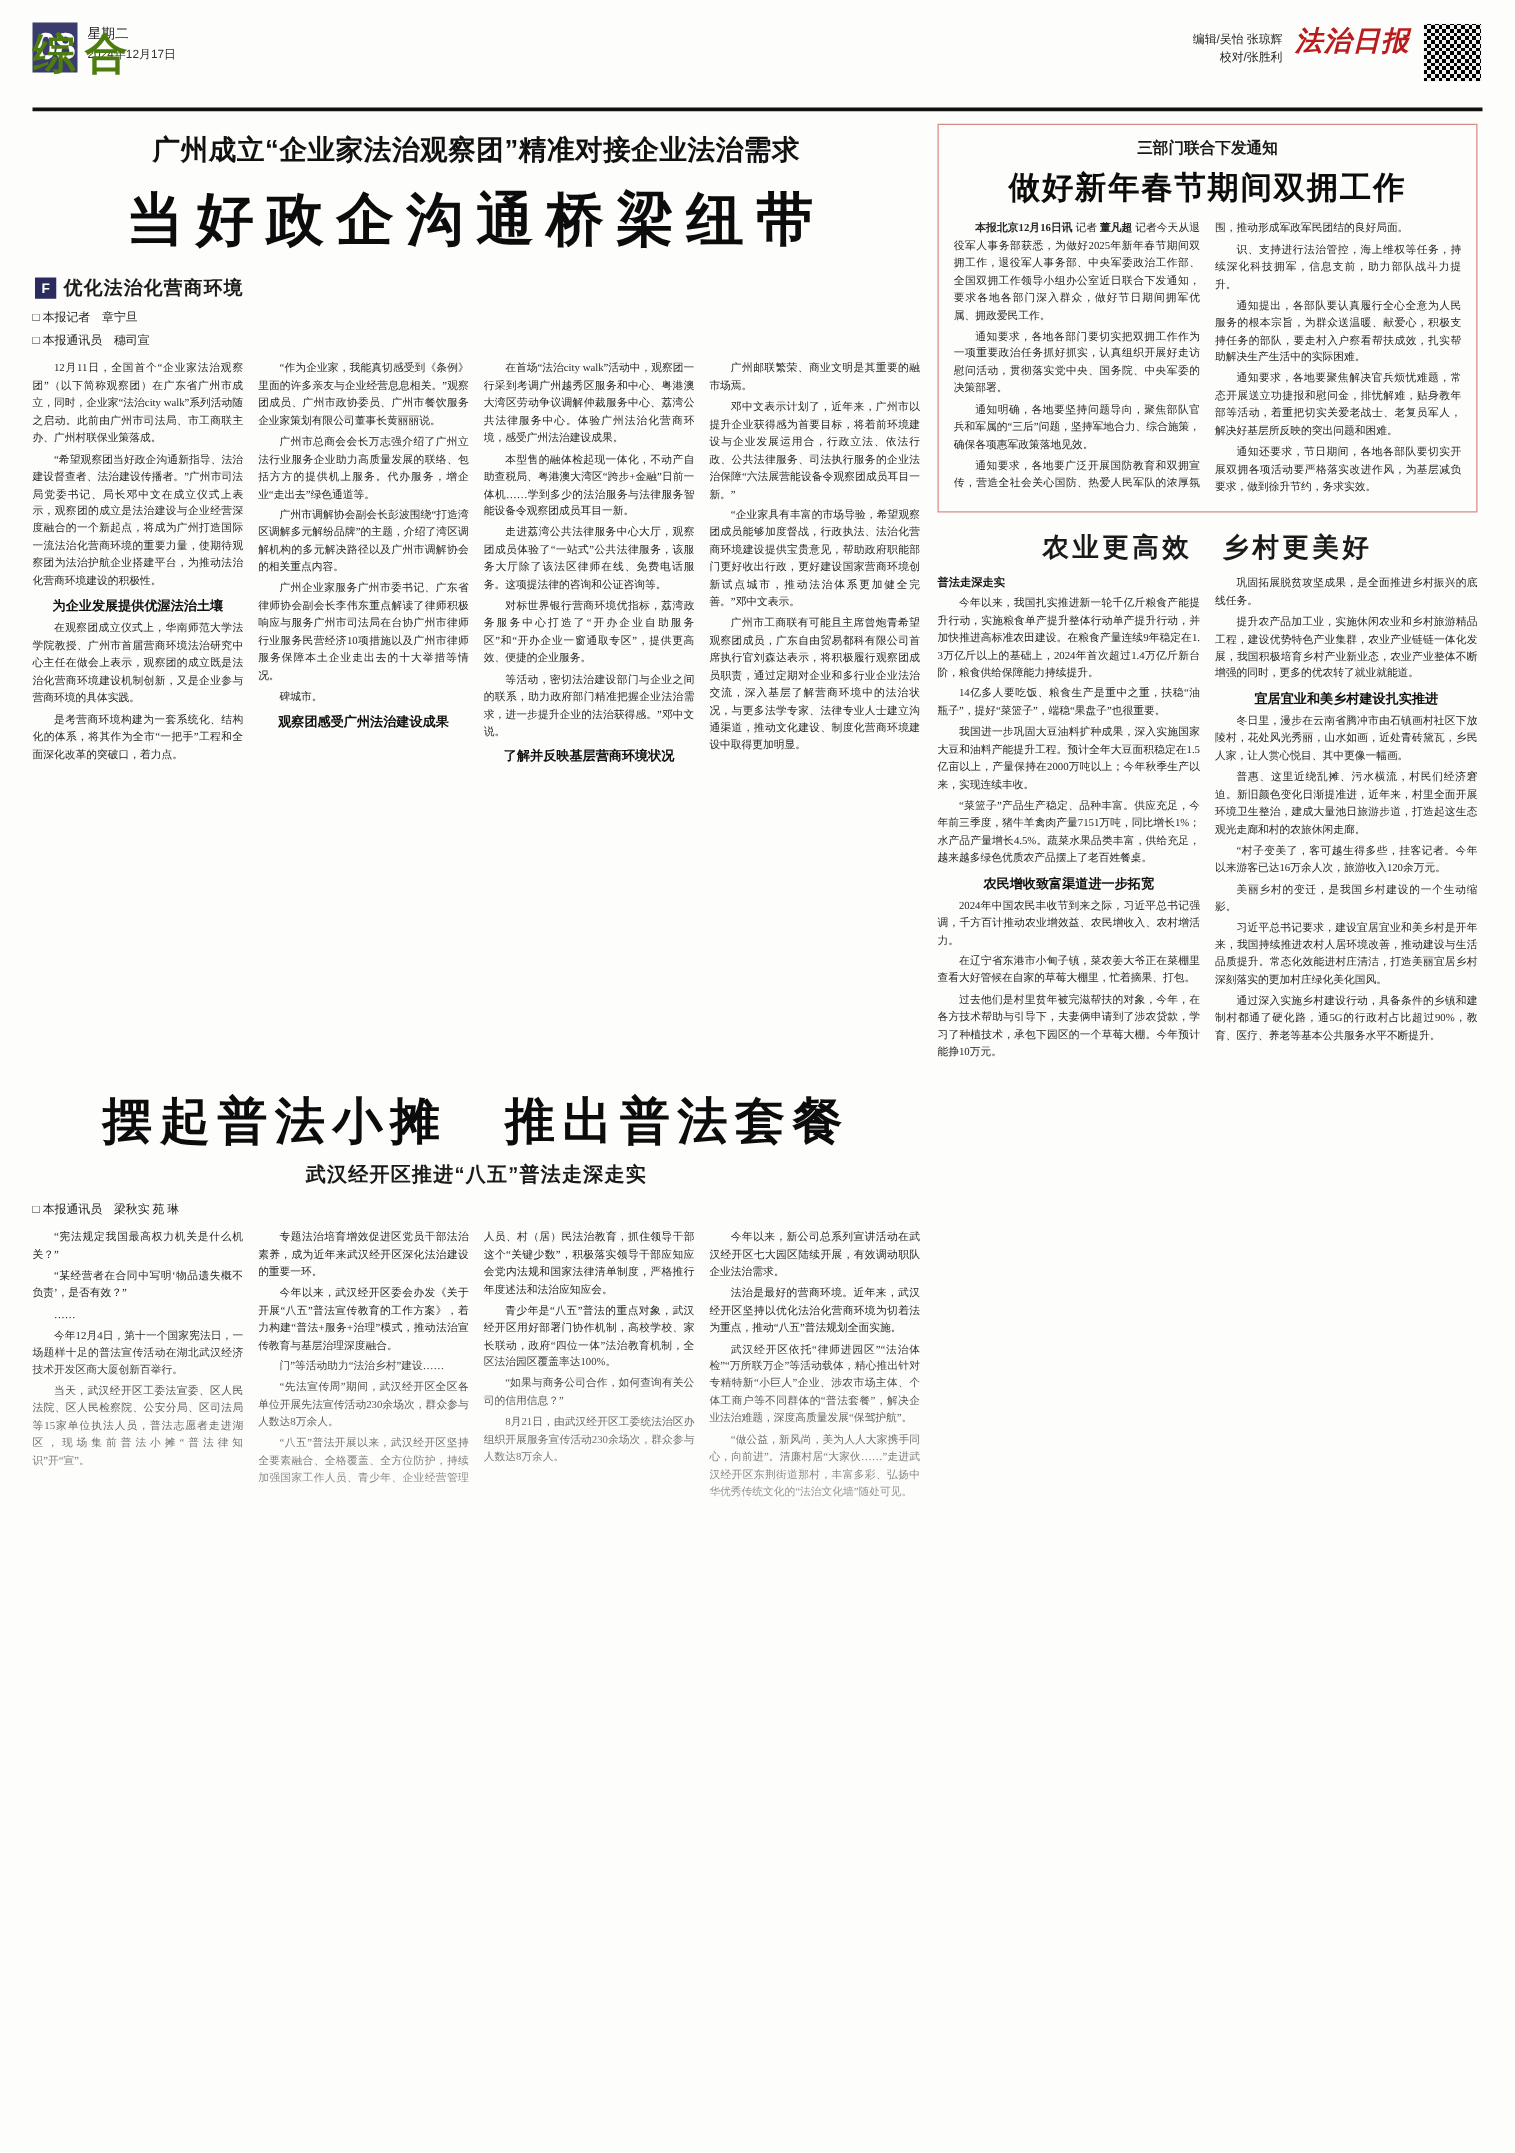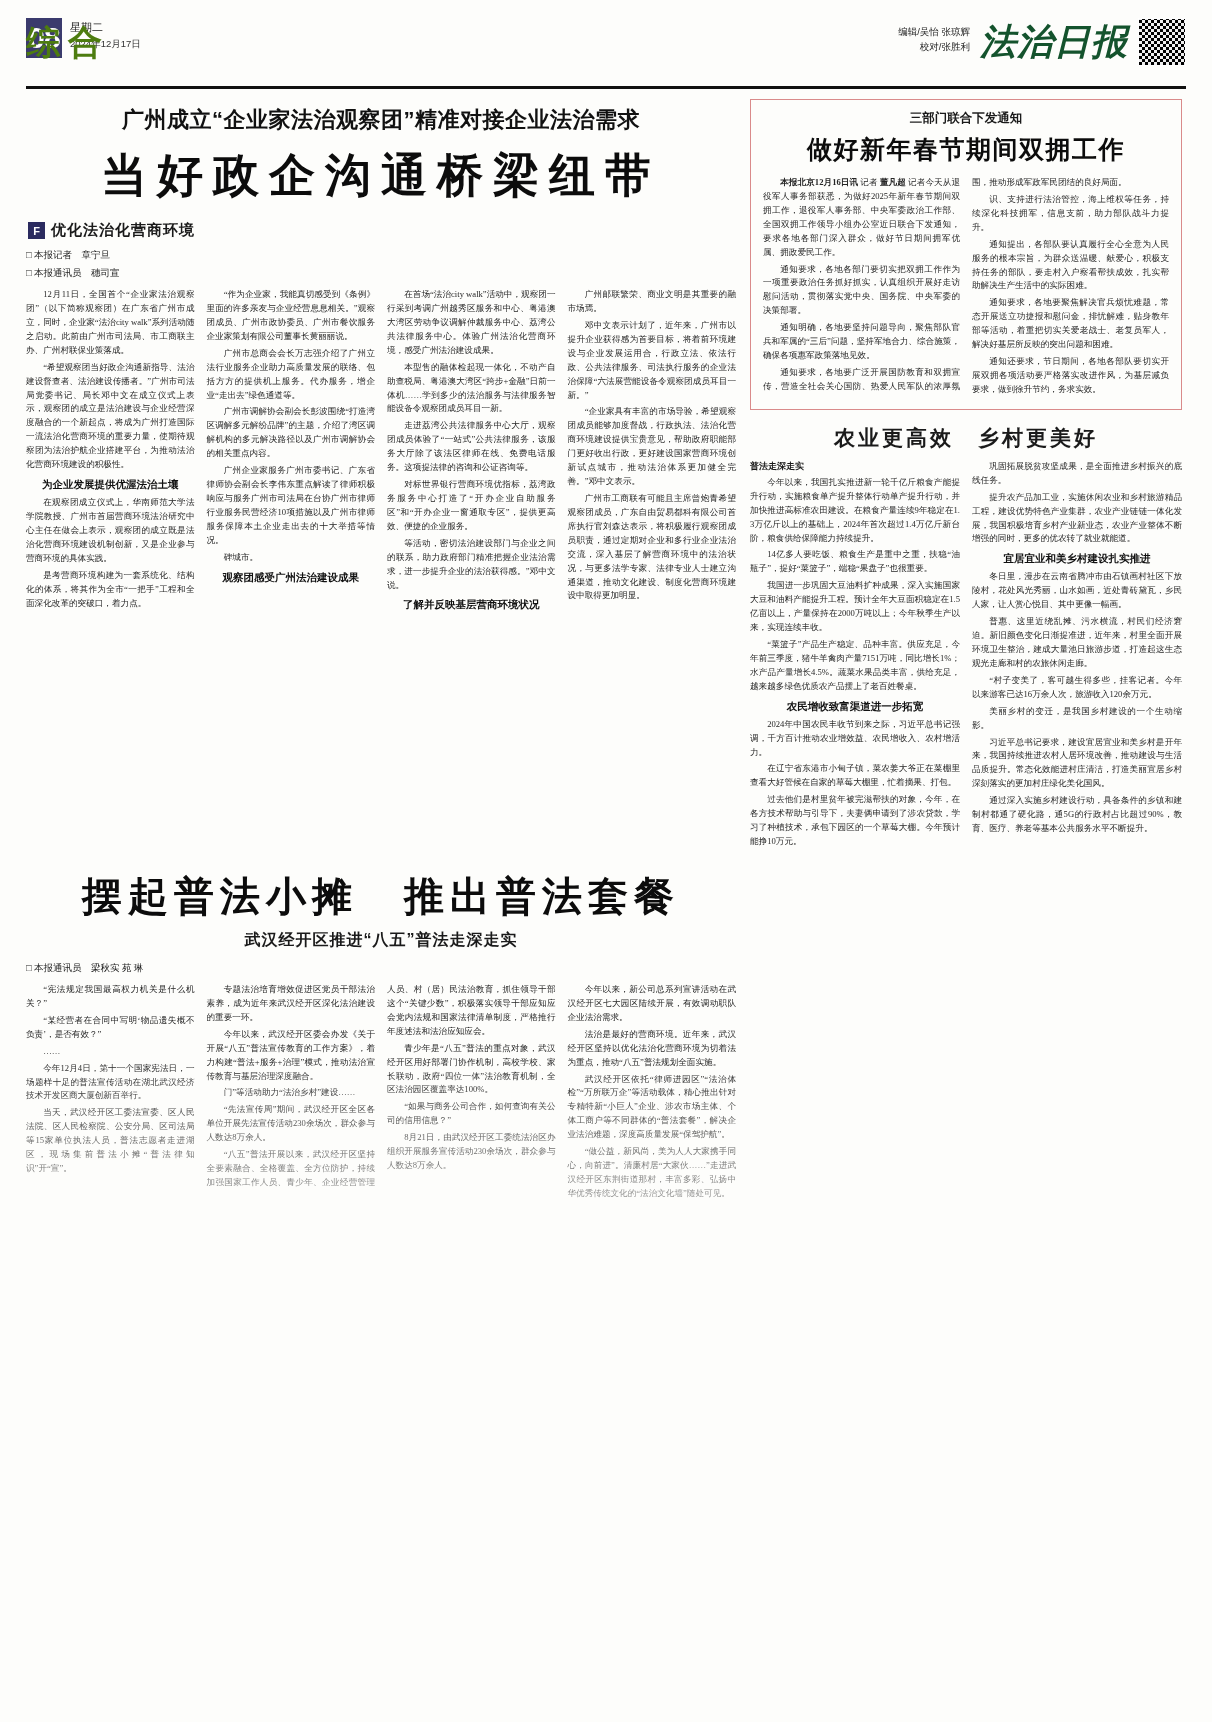--- a/index.html
+++ b/index.html
@@ -82,25 +82,25 @@
   }
   .editors {
     font-size: 9.5px;
     line-height: 1.6;
     text-align: right;
     color: #222;
     margin-top: 8px;
     font-family: "Liberation Sans", sans-serif;
   }
   .paper-logo {
-    font-size: 36px;
+    font-size: 22px;
     font-weight: bold;
     font-family: "Liberation Serif", serif;
     letter-spacing: 1px;
-    color: #14532d;
+    color: #b91c1c;
     font-style: italic;
     margin-top: 2px;
   }
   .qr {
     width: 46px;
     height: 46px;
     background:
       repeating-linear-gradient(0deg, #111 0 3px, #fff 3px 6px),
       repeating-linear-gradient(90deg, #111 0 3px, #fff 3px 6px);
     background-blend-mode: difference;

